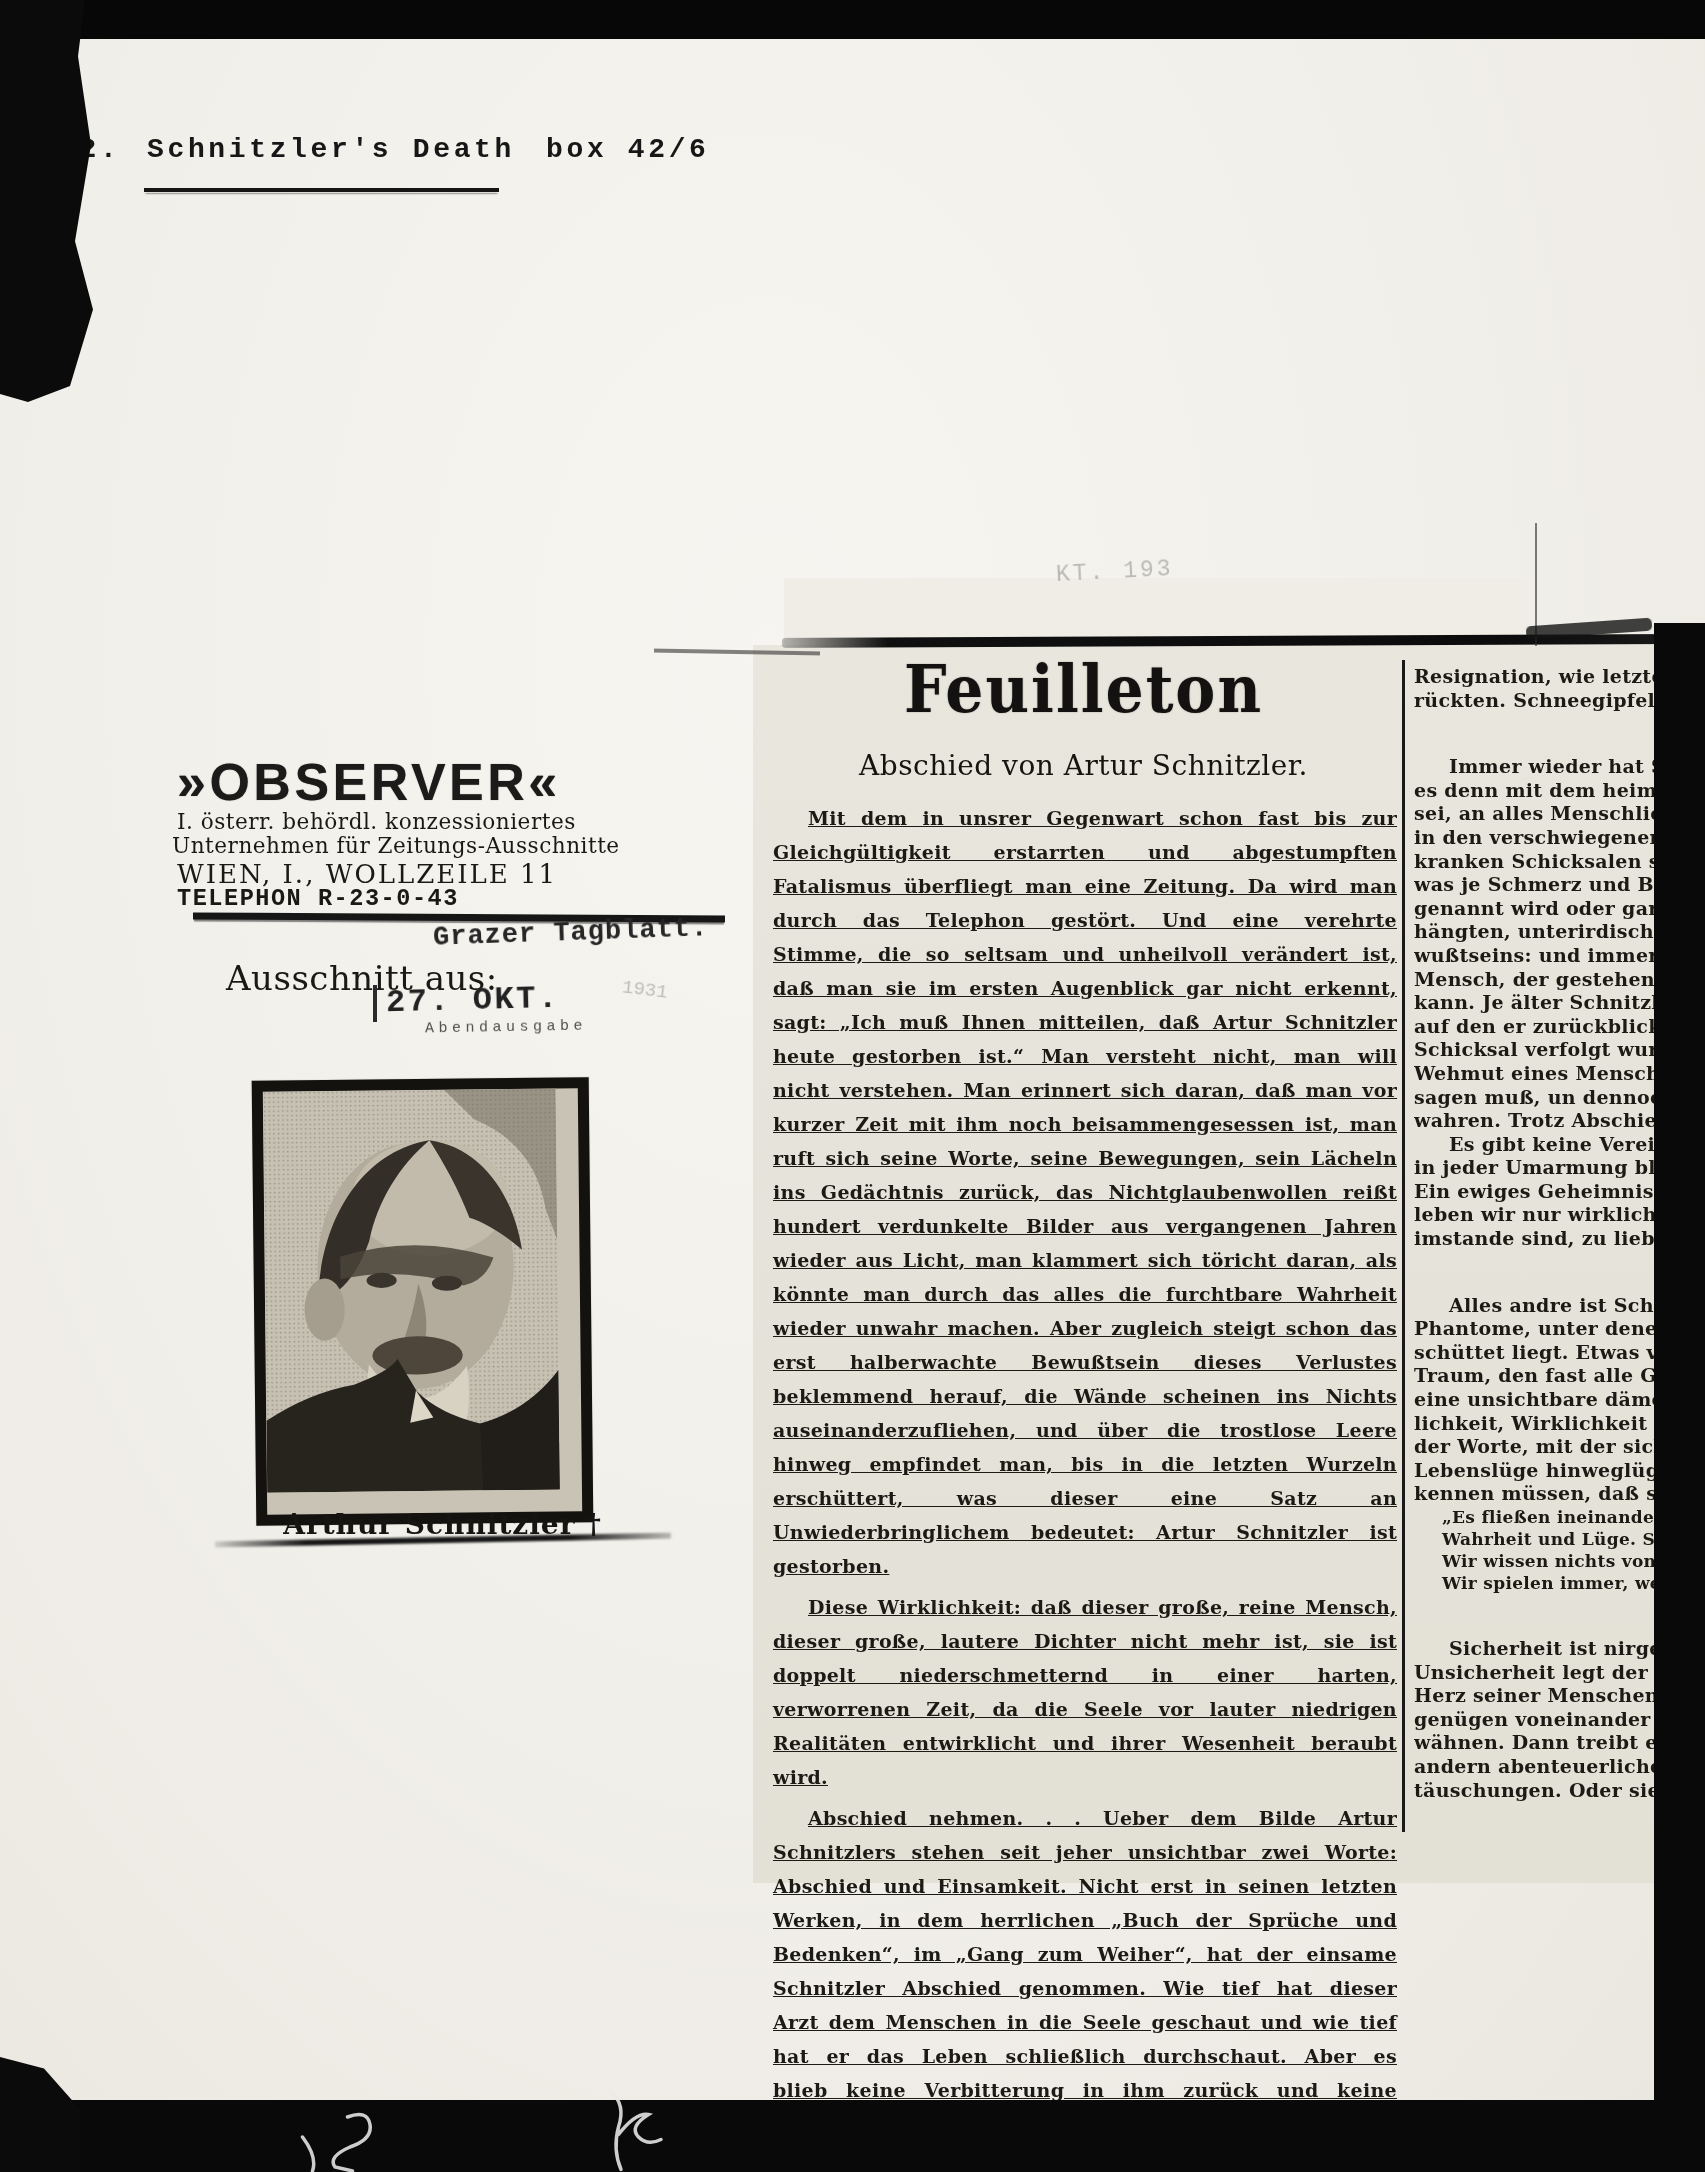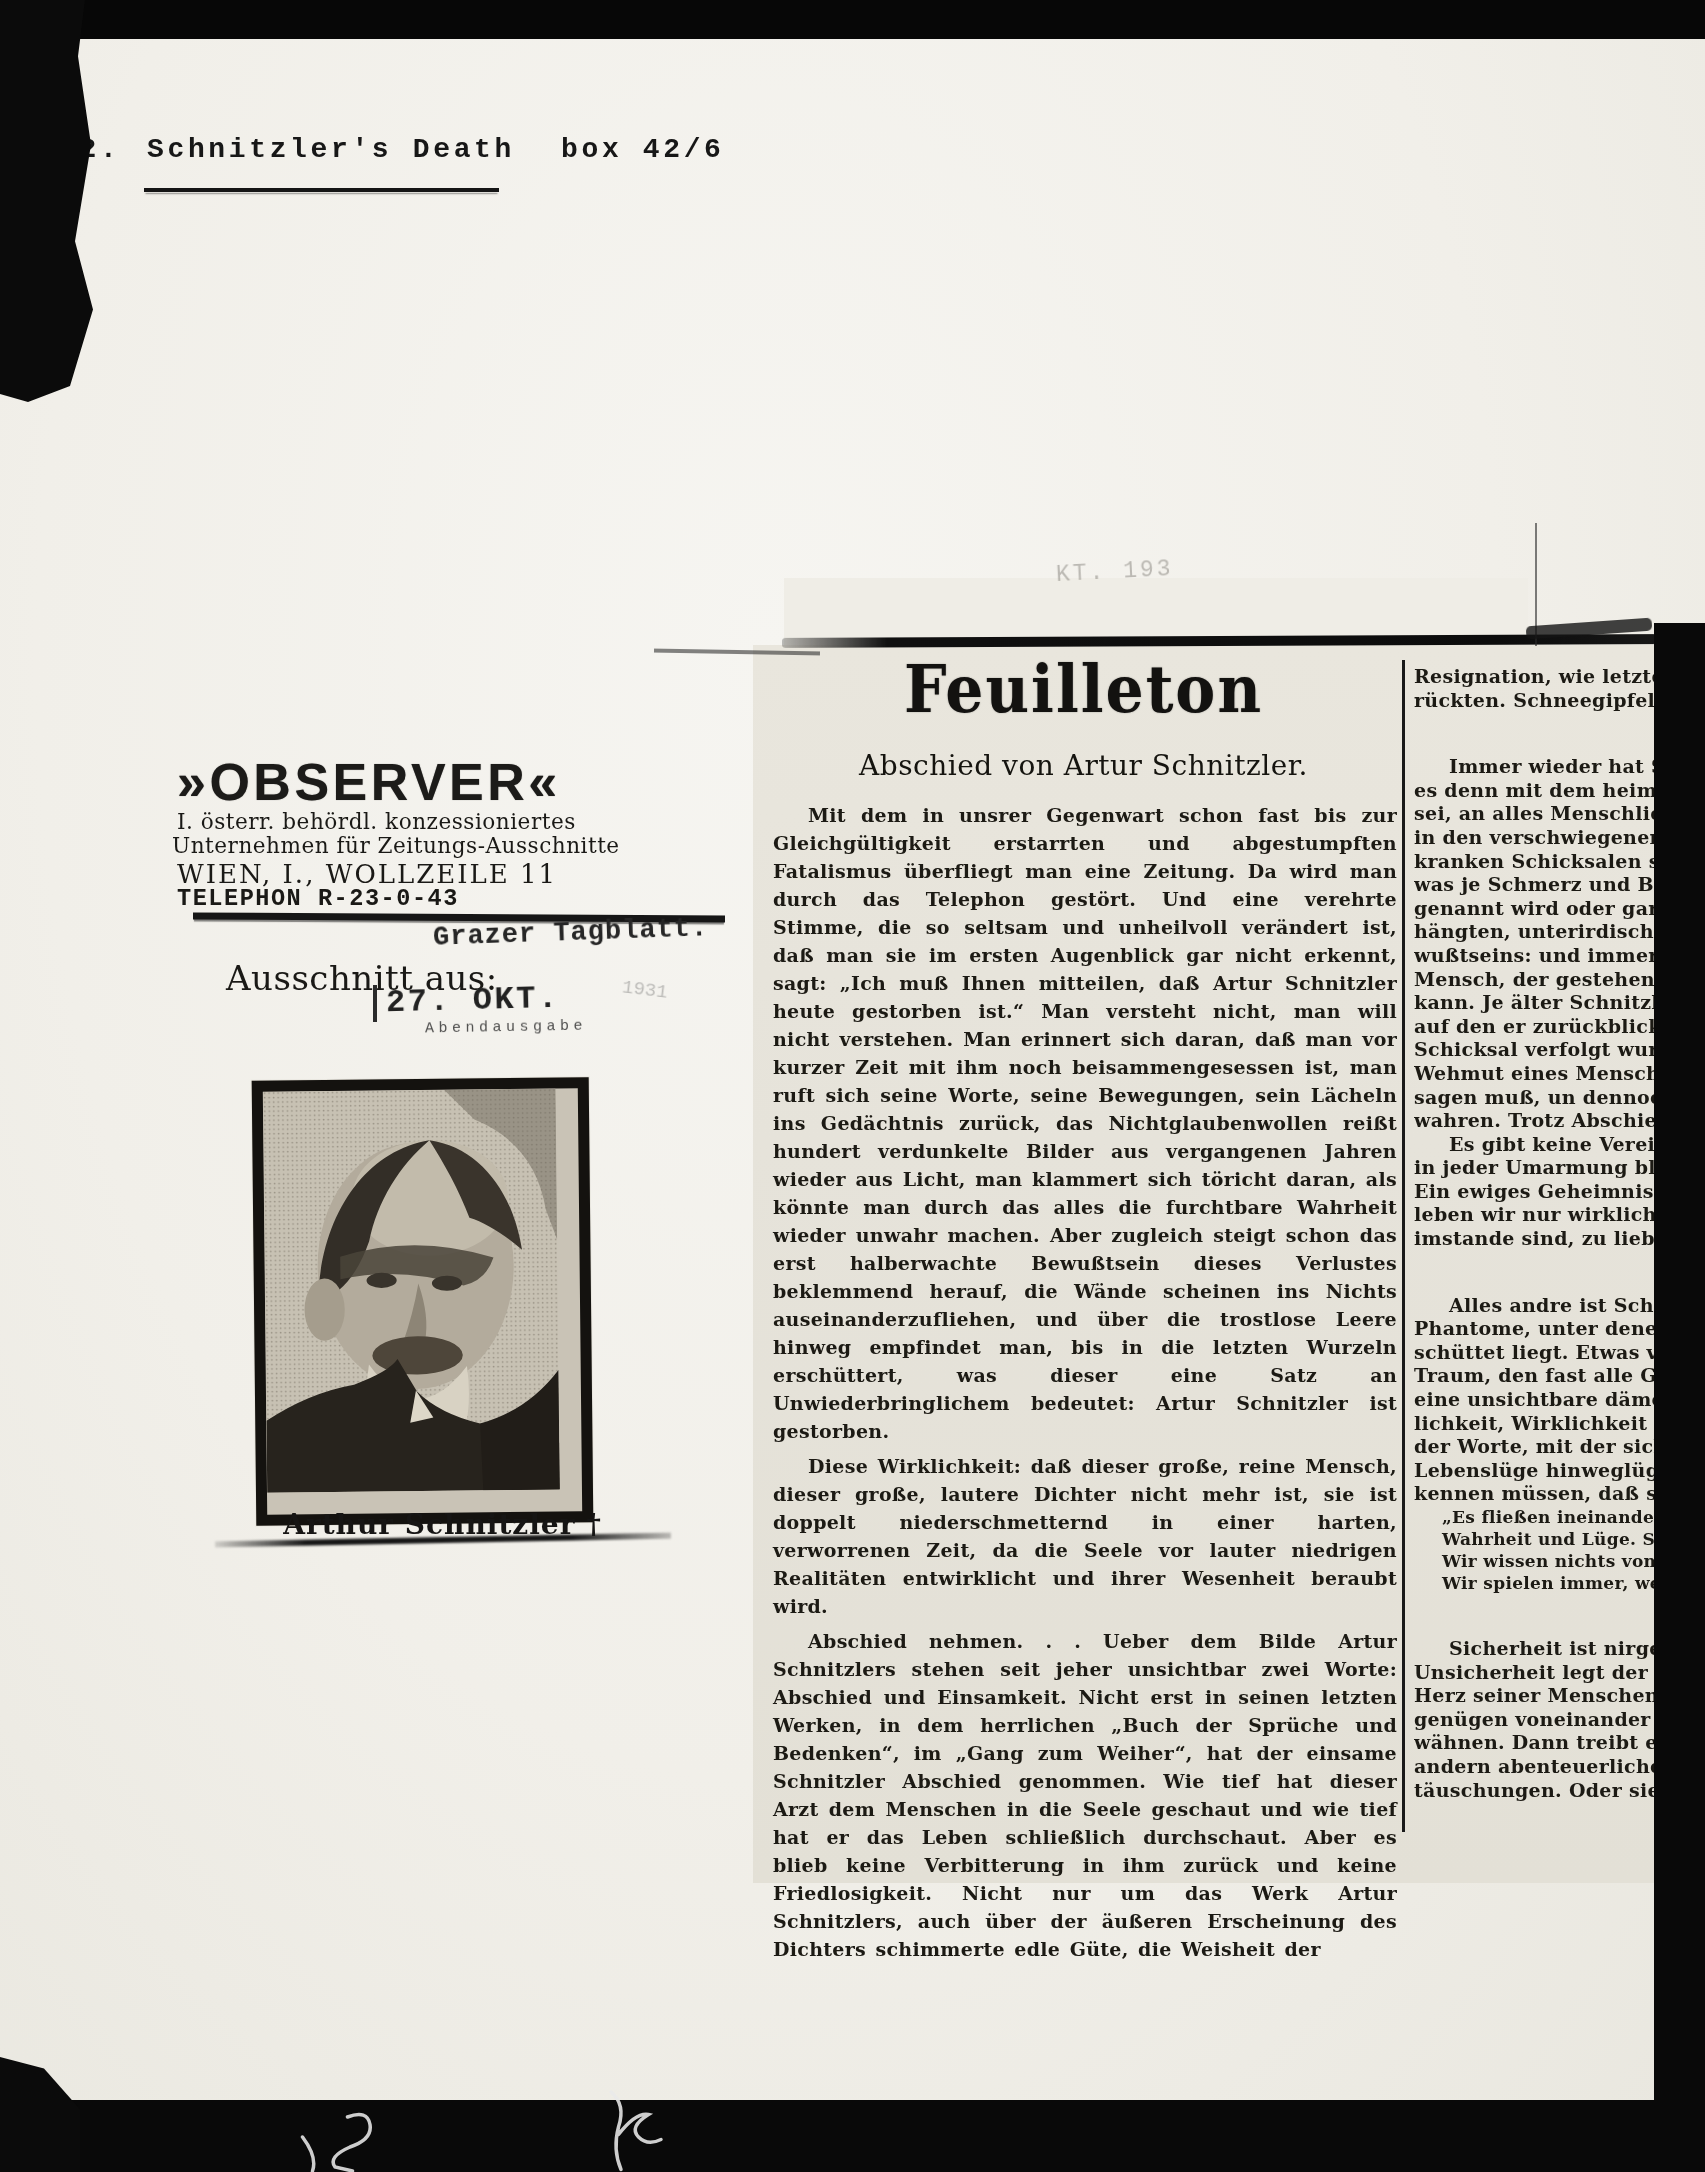--- a/index.html
+++ b/index.html
@@ -77,43 +77,43 @@
   #tear-hook{left:1526px;top:622px;width:126px;height:13px;background:#141414;opacity:.8;z-index:3;
       transform:rotate(-4deg);border-radius:5px;filter:blur(0.5px);}
 
   #section-title{left:769px;top:654px;width:629px;text-align:center;z-index:3;
       font-size:60px;font-weight:bold;letter-spacing:2px;color:#131210;
       transform:scaleY(1.08);text-shadow:0 0 1.5px rgba(15,15,15,.4);}
   #headline{left:765px;top:749px;width:637px;text-align:center;z-index:3;
       font-size:28px;font-weight:normal;letter-spacing:0.5px;color:#15140f;}
 
   #left-col{left:773px;top:801px;width:624px;z-index:3;}
-  .art-p{margin:0 0 7px 0;font-size:19px;font-weight:bold;line-height:28px;
-      text-align:justify;text-indent:35px;letter-spacing:0.3px;word-spacing:2.5px;color:#1c1a14;}
+  .art-p{margin:0 0 7px 0;font-size:19px;font-weight:bold;line-height:34px;
+      text-align:justify;text-indent:35px;letter-spacing:0.3px;word-spacing:2.5px;color:#1c1a14;text-decoration:underline;}
 
   #col-rule{left:1402px;top:660px;width:2.5px;height:1172px;background:#191919;z-index:3;}
 
   #right-col{left:1414px;top:665px;width:261px;z-index:3;overflow:hidden;}
   .rc-line{font-size:19px;font-weight:bold;line-height:23.6px;white-space:nowrap;
       letter-spacing:0.3px;color:#1c1a14;}
   .rc-block.indent .rc-line.first{text-indent:35px;}
   .rc-block.quote .rc-line{font-size:17px;line-height:22px;padding-left:28px;font-weight:bold;}
   .rc-gap{height:43px;}
 </style>
 </head>
 <body>
 
 <div id="scan">
 
   <div id="page" class="abs"></div>
 
   <div class="abs tw" style="left:59px;top:134px;">12.</div>
   <div class="abs tw" style="left:147px;top:134px;z-index:3;text-align:right;">Schnitzler's Death</div>
   <div id="hdr-underline" class="abs"></div>
-  <div class="abs tw" style="left:561px;top:134px;">box 42/6</div>
+  <div class="abs tw" style="left:546px;top:134px;">box 42/6</div>
 
   <div id="obs-brand" class="abs obs">»OBSERVER«</div>
   <div id="obs-line1" class="abs obs">I. österr. behördl. konzessioniertes</div>
   <div id="obs-line2" class="abs obs">Unternehmen für Zeitungs-Ausschnitte</div>
   <div id="obs-addr" class="abs obs">WIEN, I., WOLLZEILE 11</div>
   <div id="obs-tel" class="abs obs">TELEPHON R-23-0-43</div>
   <div id="obs-rule" class="abs"></div>
   <div id="stamp-paper" class="abs">Grazer Tagblatt.</div>
   <div id="lbl-ausschnitt" class="abs">Ausschnitt aus:</div>
   <div id="stamp-bar" class="abs"></div>

